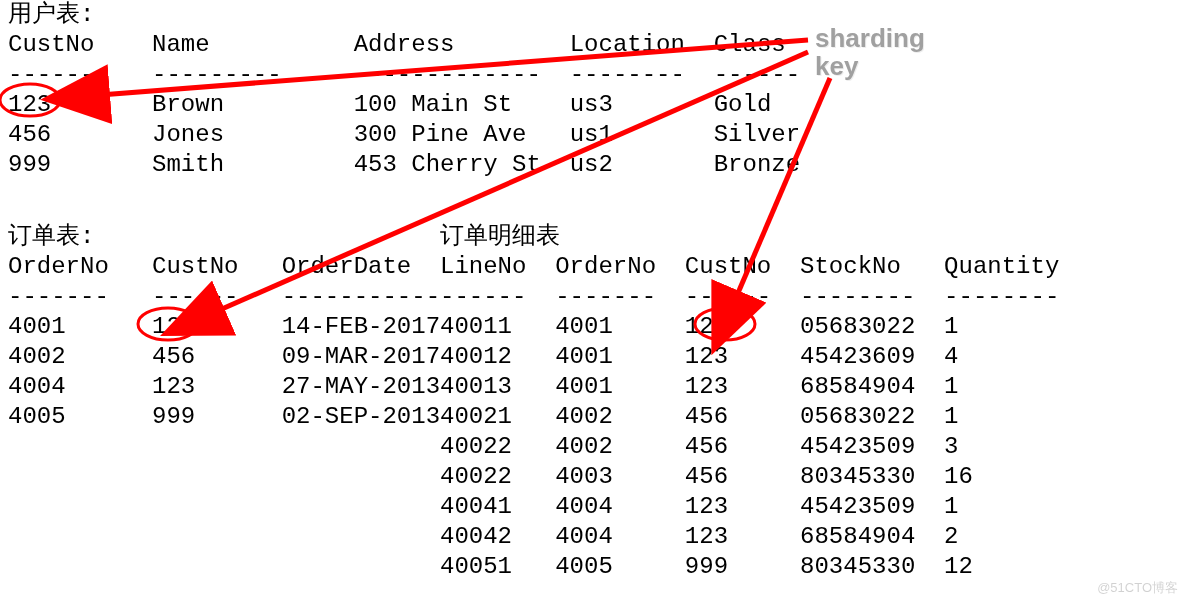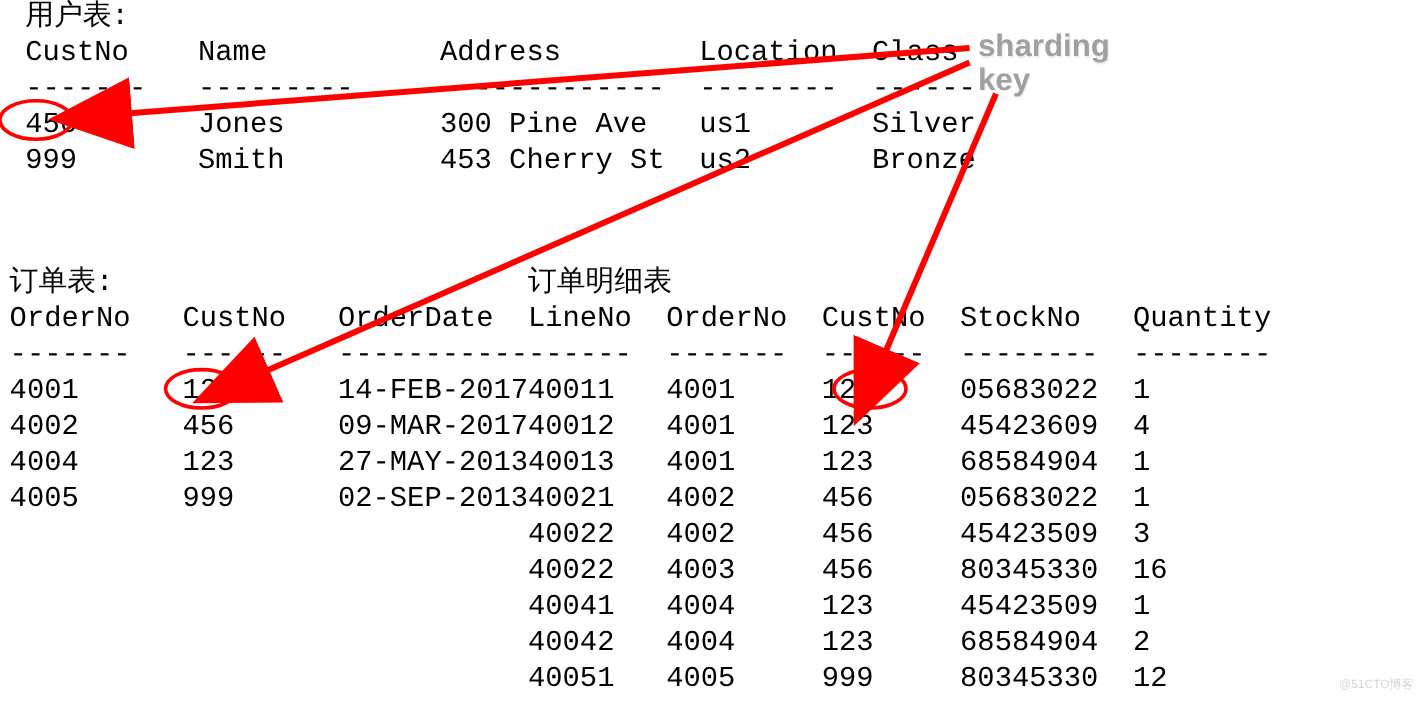--- a/index.html
+++ b/index.html
@@ -32,43 +32,44 @@
     color: #a0a0a0;
     font-family: Arial, sans-serif;
     font-size: 26px;
     font-weight: 600;
     text-shadow: 1px 1px 0 #eee;
     line-height: 28px;
   }
   .watermark {
     position: absolute;
     right: 6px;
-    bottom: 20px;
+    bottom: 0;
     color: rgba(0,0,0,0.18);
     font-family: Arial, sans-serif;
-    font-size: 10px;
+    font-size: 13px;
   }
   svg.overlay {
     position: absolute;
     top:0; left:0;
     width:1184px;
     height:597px;
     pointer-events:none;
   }
 </style>
 </head>
 <body>
 
 <div class="canvas">
 
-  <div id="users-block" class="tbl" style="left: 8px; top: 0px; margin-left: 13px;">
+  <div id="users-block" class="tbl" style="left: 8px; top: 0px;">
     <div class="mono">用户表:</div>
     <div class="mono" id="users-head">CustNo    Name          Address        Location  Class   </div>
     <div class="mono" id="users-dash">-------   ---------     -------------  --------  ------  </div>
     <div id="users-rows">
+        <div class="mono">123       Brown         100 Main St    us3       Gold    </div>
         <div class="mono">456       Jones         300 Pine Ave   us1       Silver  </div>
         <div class="mono">999       Smith         453 Cherry St  us2       Bronze  </div>
       </div>
   </div>
 
   <div id="orders-block" class="tbl" style="left: 8px; top: 222px;">
     <div class="mono">订单表:</div>
     <div class="mono" id="orders-head">OrderNo   CustNo   OrderDate   </div>
     <div class="mono" id="orders-dash">-------   ------   ----------- </div>
     <div id="orders-rows">

